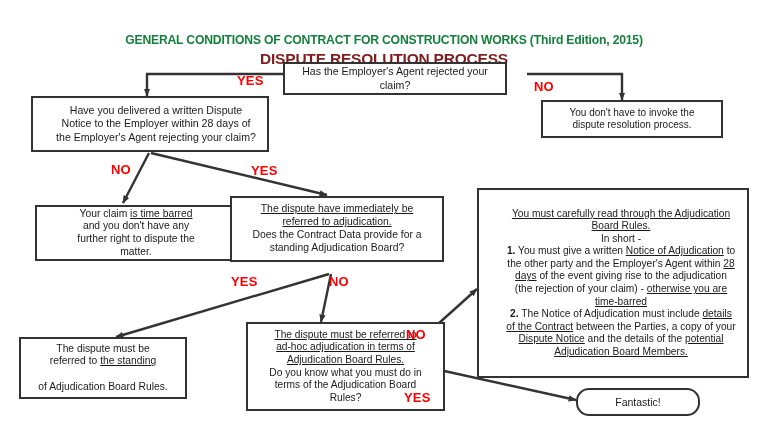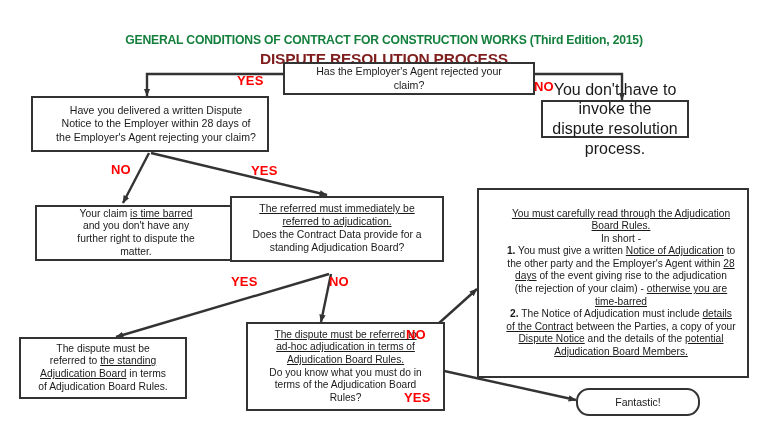--- a/index.html
+++ b/index.html
@@ -63,42 +63,42 @@
       <path d="M329,274 L116,337"></path>
 
       <path d="M331,274 L321,322"></path>
 
       <path d="M399,359 L477,289"></path>
 
       <path d="M399,361 L576,400"></path>
     </g>
   </svg>
 
-  <div class="box" id="b-q1" style="left:283px;top:62px;width:252px;height:33px;font-size:10.6px;">
+  <div class="box" id="b-q1" style="left:283px;top:62px;width:224px;height:33px;font-size:10.6px;">
     <span class="txt">Has the Employer's Agent rejected your<br>claim?</span>
   </div>
 
-  <div class="box" id="b-noinvoke" style="left:541px;top:100px;width:148px;height:38px;font-size:16px;">
+  <div class="box" id="b-noinvoke" style="left:541px;top:100px;width:182px;height:38px;font-size:10px;">
     <span class="txt">You don't have to invoke the<br>dispute resolution process.</span>
   </div>
 
   <div class="box" id="b-q2" style="left:31px;top:96px;width:238px;height:56px;font-size:10.6px;padding-left:16px;">
     <span class="txt">Have you delivered a written Dispute<br>Notice to the Employer within 28 days of<br>the Employer's Agent rejecting your claim?</span>
   </div>
 
   <div class="box" id="b-timebarred" style="left:35px;top:205px;width:202px;height:56px;font-size:10.3px;">
     <span class="txt"><span class="ln">Your claim <span class="u">is time barred</span></span><br><span class="ln">and you don't have any</span><br><span class="ln">further right to dispute the</span><br><span class="ln">matter.</span></span>
   </div>
 
   <div class="box" id="b-q3" style="left:230px;top:196px;width:214px;height:66px;font-size:10.4px;">
-    <span class="txt"><span class="ln"><span class="u">The referred must immediately be</span></span><br><span class="ln"><span class="u">referred to adjudication.</span></span><br><span class="ln">Does the Contract Data provide for a</span><br><span class="ln">standing Adjudication Board?</span></span>
+    <span class="txt"><span class="ln"><span class="u">The dispute have immediately be</span></span><br><span class="ln"><span class="u">referred to adjudication.</span></span><br><span class="ln">Does the Contract Data provide for a</span><br><span class="ln">standing Adjudication Board?</span></span>
   </div>
 
   <div class="box" id="b-standing" style="left:19px;top:337px;width:168px;height:62px;font-size:10.3px;">
-    <span class="txt"><span class="ln">The dispute must be</span><br><span class="ln">referred to <span class="u">the standing</span></span><br><span class="ln"><span class="u">Adjudication Board</span> in terms</span><br><span class="ln">of Adjudication Board Rules.</span></span>
+    <span class="txt"><span class="ln">The dispute must be</span><br><span class="ln">referred to <span class="u">the standing</span></span><br><br><span class="ln">of Adjudication Board Rules.</span></span>
   </div>
 
   <div class="box" id="b-adhoc" style="left:200px;top:322px;width:199px;height:89px;font-size:10.2px;margin-left:46px;">
     <span class="txt"><span class="ln"><span class="u">The dispute must be referred to</span></span><br><span class="ln"><span class="u">ad-hoc adjudication in terms of</span></span><br><span class="ln"><span class="u">Adjudication Board Rules.</span></span><br><span class="ln">Do you know what you must do in</span><br><span class="ln">terms of the Adjudication Board</span><br><span class="ln">Rules?</span></span>
   </div>
 
   <div class="box" id="b-rules" style="left:477px;top:188px;width:272px;height:190px;font-size:10.2px;padding-left:20px;">
     <span class="txt"><span class="ln"><span class="u">You must carefully read through the Adjudication</span></span><br><span class="ln"><span class="u">Board Rules.</span></span><br><span class="ln">In short -</span><br><span class="ln"><span class="b">1.</span> You must give a written <span class="u">Notice of Adjudication</span> to</span><br><span class="ln">the other party and the Employer's Agent within <span class="u">28</span></span><br><span class="ln"><span class="u">days</span> of the event giving rise to the adjudication</span><br><span class="ln">(the rejection of your claim) - <span class="u">otherwise you are</span></span><br><span class="ln"><span class="u">time-barred</span></span><br><span class="ln"><span class="b">2.</span> The Notice of Adjudication must include <span class="u">details</span></span><br><span class="ln"><span class="u">of the Contract</span> between the Parties, a copy of your</span><br><span class="ln"><span class="u">Dispute Notice</span> and the details of the <span class="u">potential</span></span><br><span class="ln"><span class="u">Adjudication Board Members.</span></span></span>
   </div>
 

